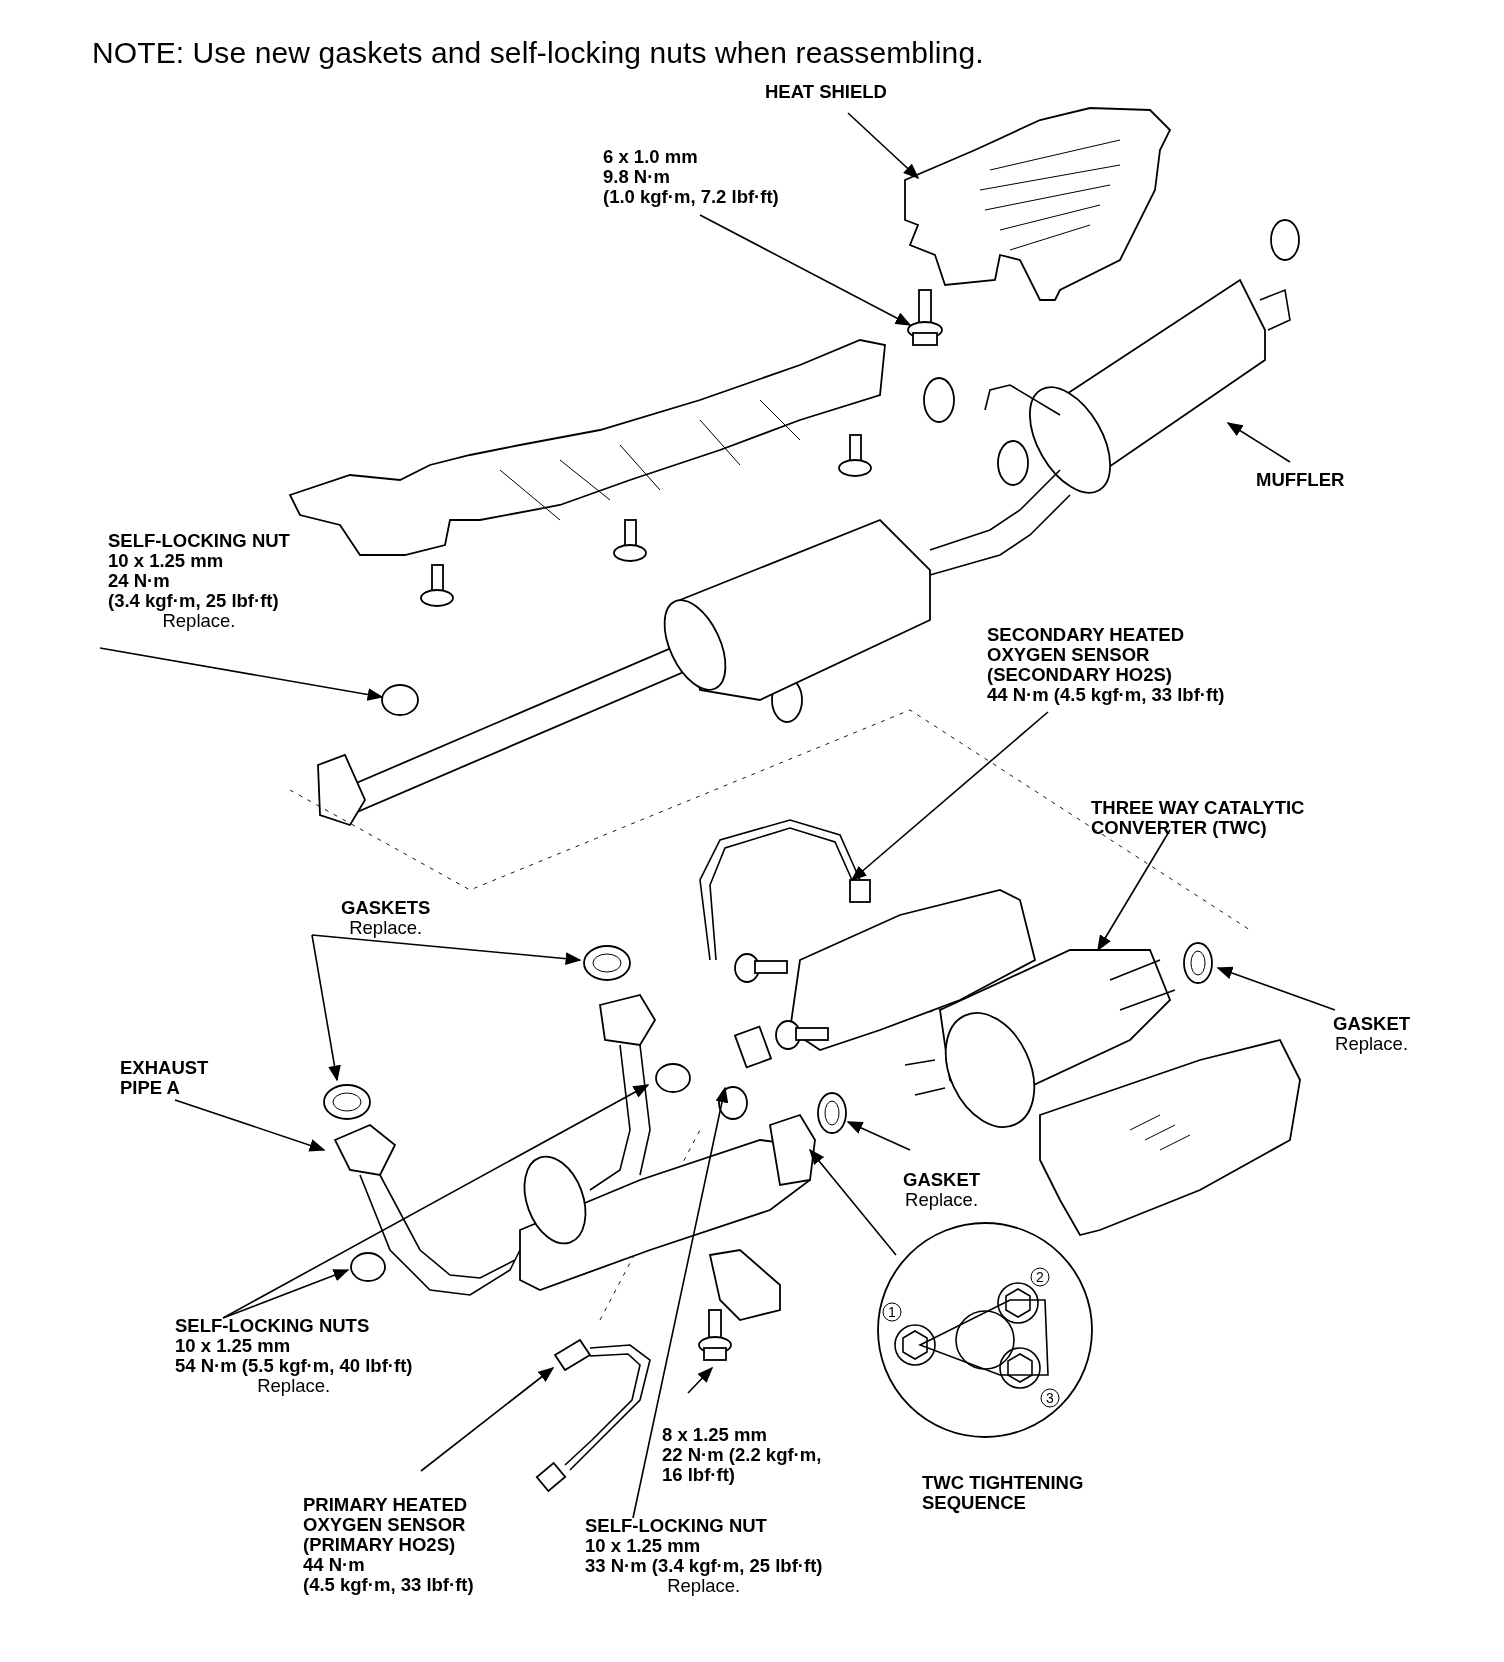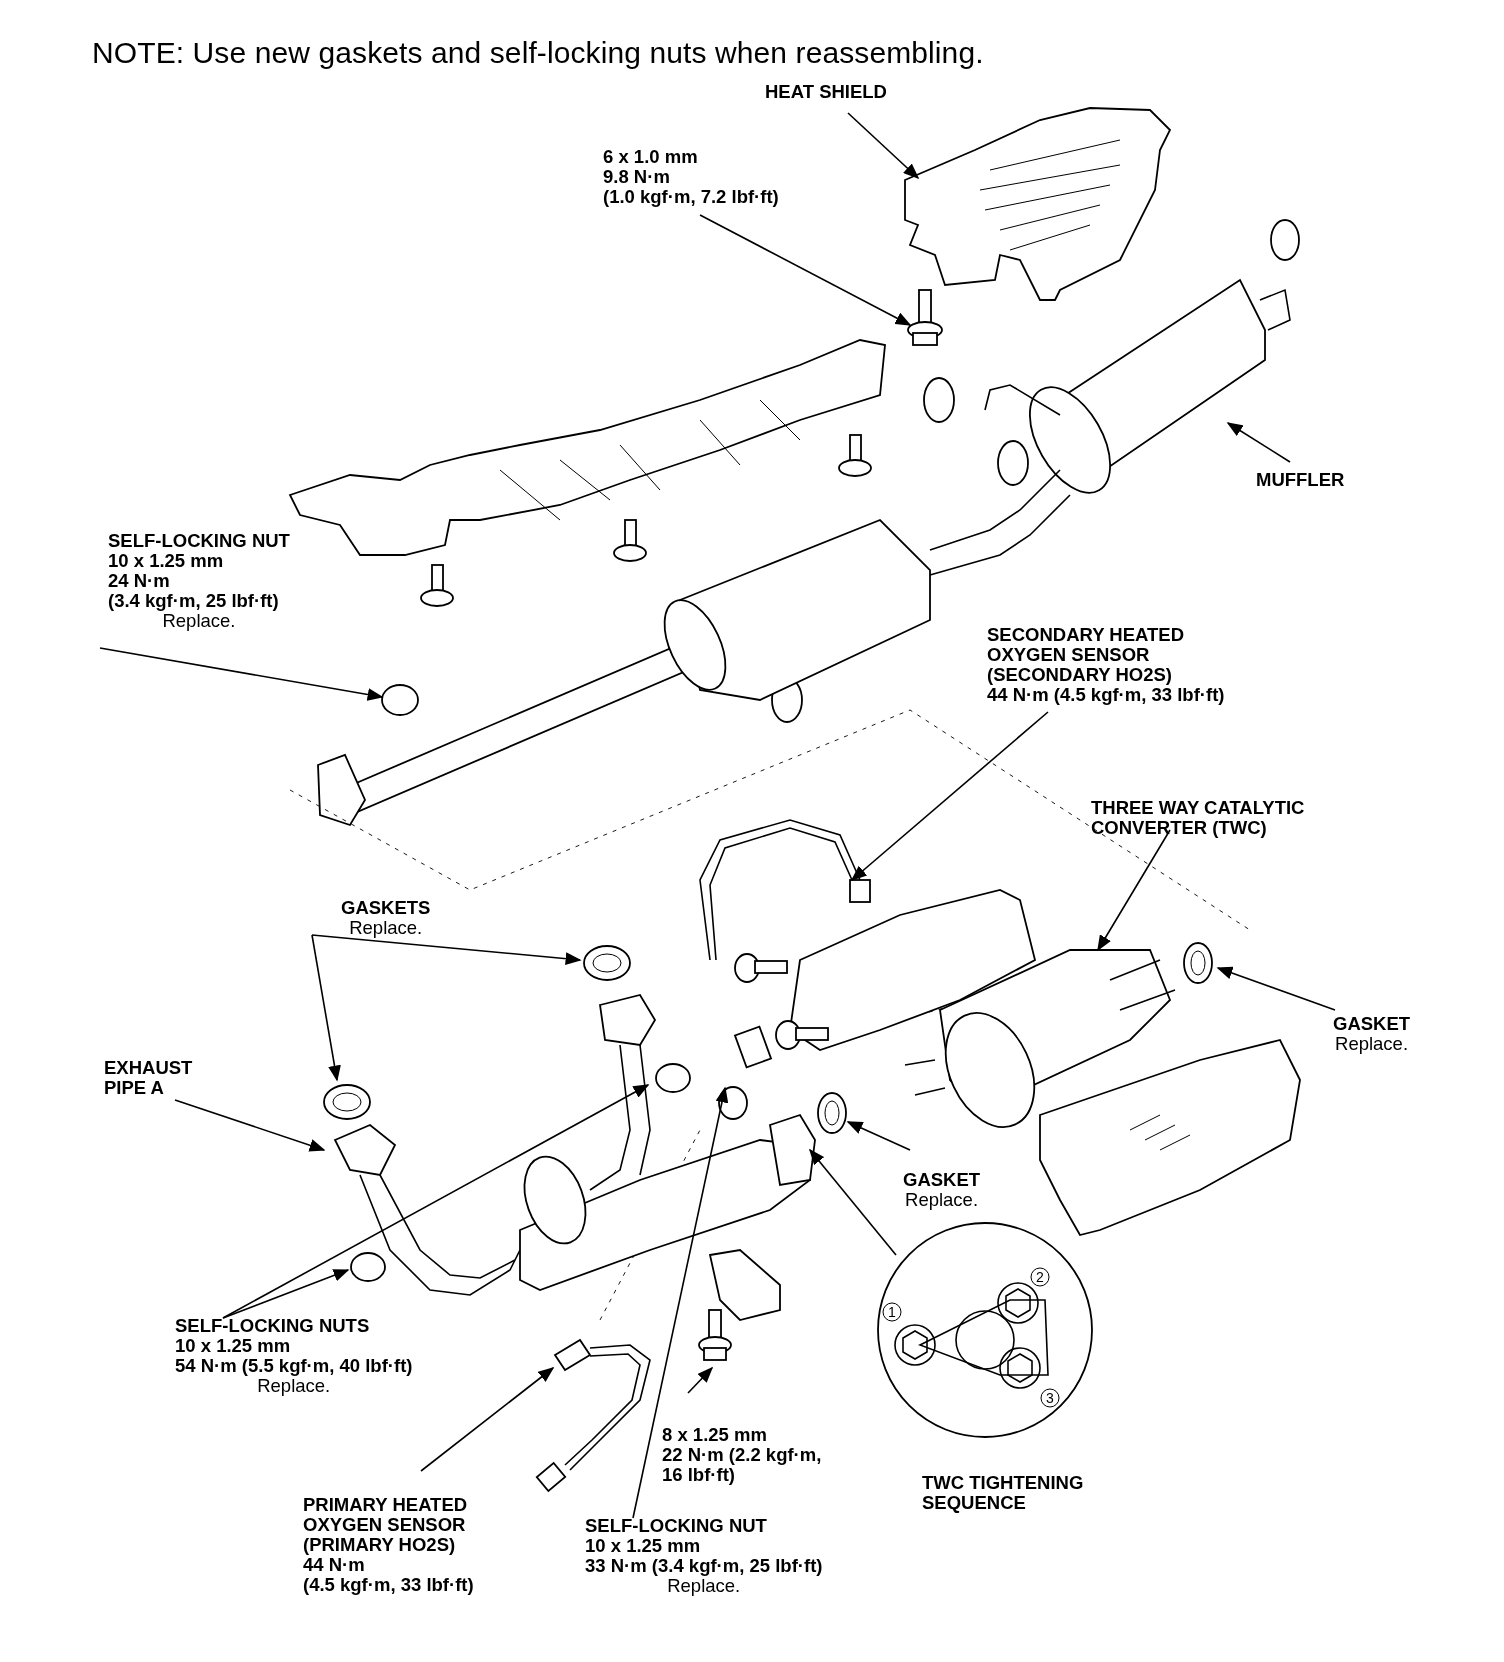--- a/index.html
+++ b/index.html
@@ -231,21 +231,21 @@
   <span class="b">CONVERTER (TWC)</span>
 </div>
 <div class="lbl" style="left:293px; top:898px;margin-left:48px;">
   <span class="b">GASKETS</span>
   <span class="n">Replace.</span>
 </div>
 <div class="lbl" style="left:1333px; top:1014px;">
   <span class="b">GASKET</span>
   <span class="n">Replace.</span>
 </div>
-<div class="lbl" style="left:104px; top:1058px;">
+<div class="lbl" style="left:120px; top:1058px;">
   <span class="b">EXHAUST</span>
   <span class="b">PIPE A</span>
 </div>
 <div class="lbl" style="left:903px; top:1170px;">
   <span class="b">GASKET</span>
   <span class="n">Replace.</span>
 </div>
 <div class="lbl" style="left:140px; top:1316px;margin-left:35px;">
   <span class="b">SELF-LOCKING NUTS</span>
   <span class="b">10 x 1.25 mm</span>

